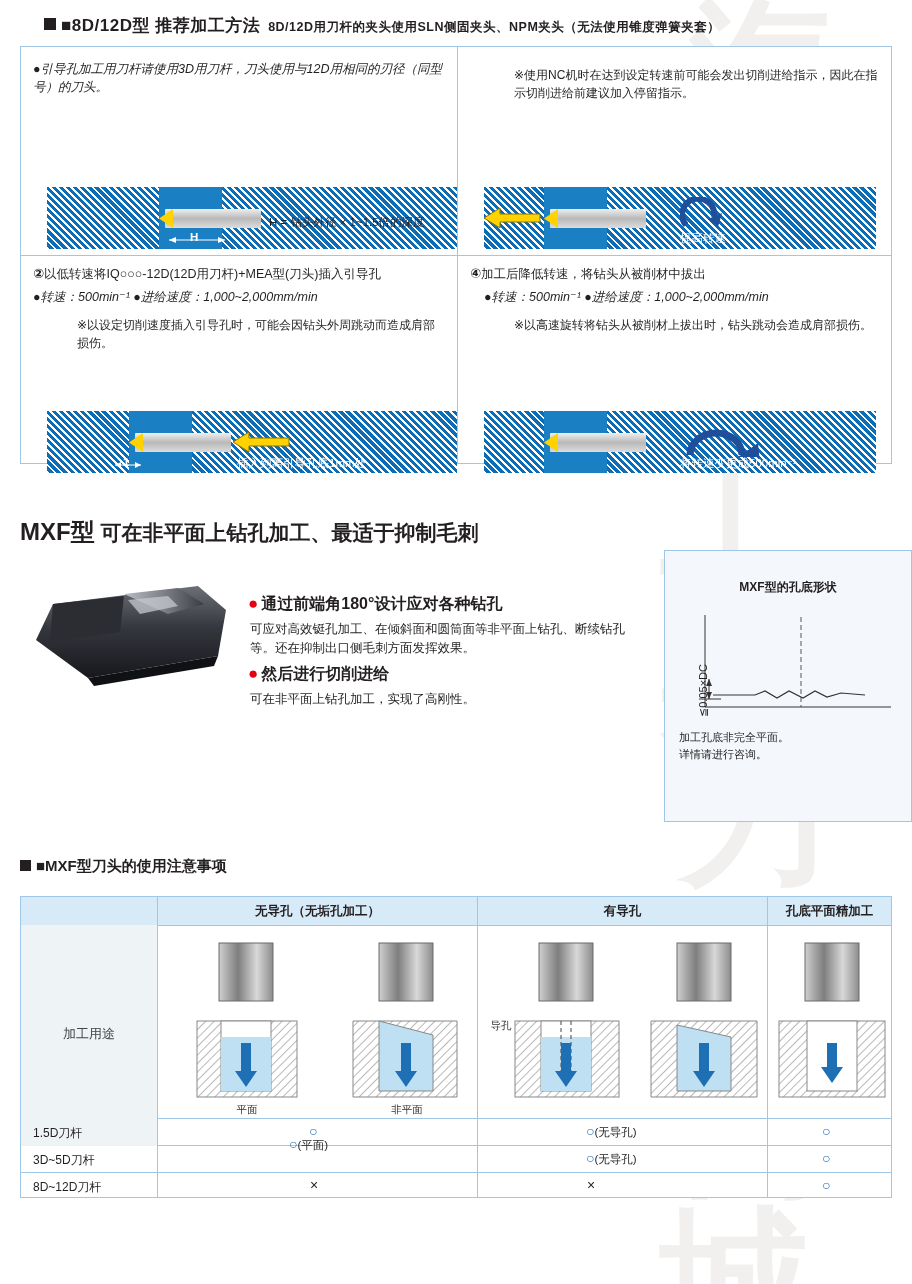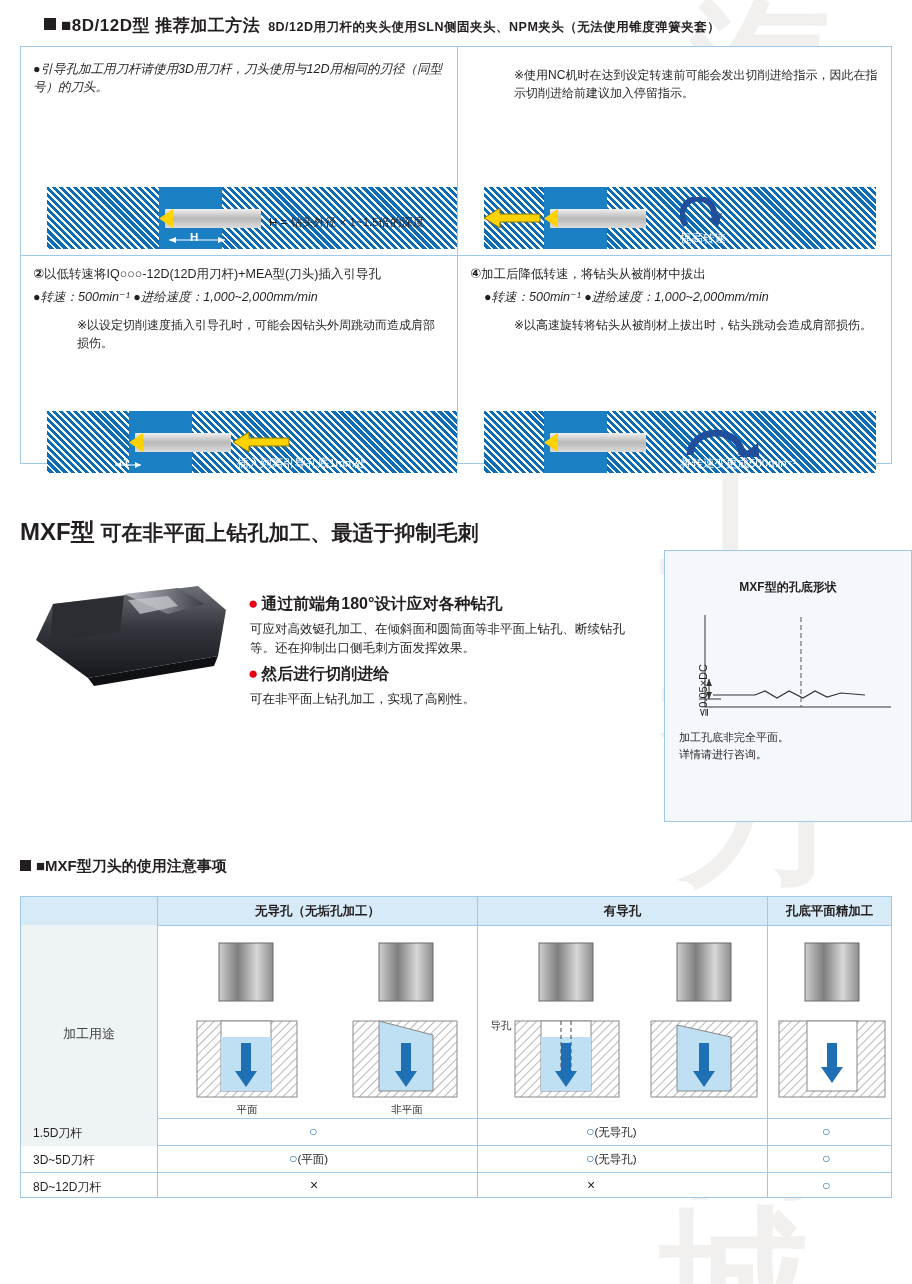--- a/index.html
+++ b/index.html
@@ -296,21 +296,21 @@
       <polygon points="670,118 680,118 680,142 686,142 675,158 664,142 670,142" fill="#1f6fb4"></polygon>
     </g>
   </svg>
 
   <div class="rl" style="left:12px;top:228px;">1.5D刀杆</div>
   <div class="mark" style="left:288px;top:226px;">○</div>
   <div class="mark" style="left:565px;top:226px;"><span>○</span><span style="font-size:11.5px;color:#231f20;">(无导孔)</span></div>
   <div class="mark" style="left:801px;top:226px;">○</div>
 
   <div class="rl" style="left:12px;top:255px;">3D~5D刀杆</div>
-  <div class="mark" style="left:268px;top:253px;"><span>○</span><span style="font-size:11.5px;color:#231f20;">(平面)</span></div>
+  <div class="mark" style="left:268px;top:239px;"><span>○</span><span style="font-size:11.5px;color:#231f20;">(平面)</span></div>
   <div class="mark" style="left:565px;top:253px;"><span>○</span><span style="font-size:11.5px;color:#231f20;">(无导孔)</span></div>
   <div class="mark" style="left:801px;top:253px;">○</div>
 
   <div class="rl" style="left:12px;top:282px;">8D~12D刀杆</div>
   <div class="markx" style="left:289px;top:280px;">×</div>
   <div class="markx" style="left:566px;top:280px;">×</div>
   <div class="mark" style="left:801px;top:280px;">○</div>
 </div>
 
 </div>

